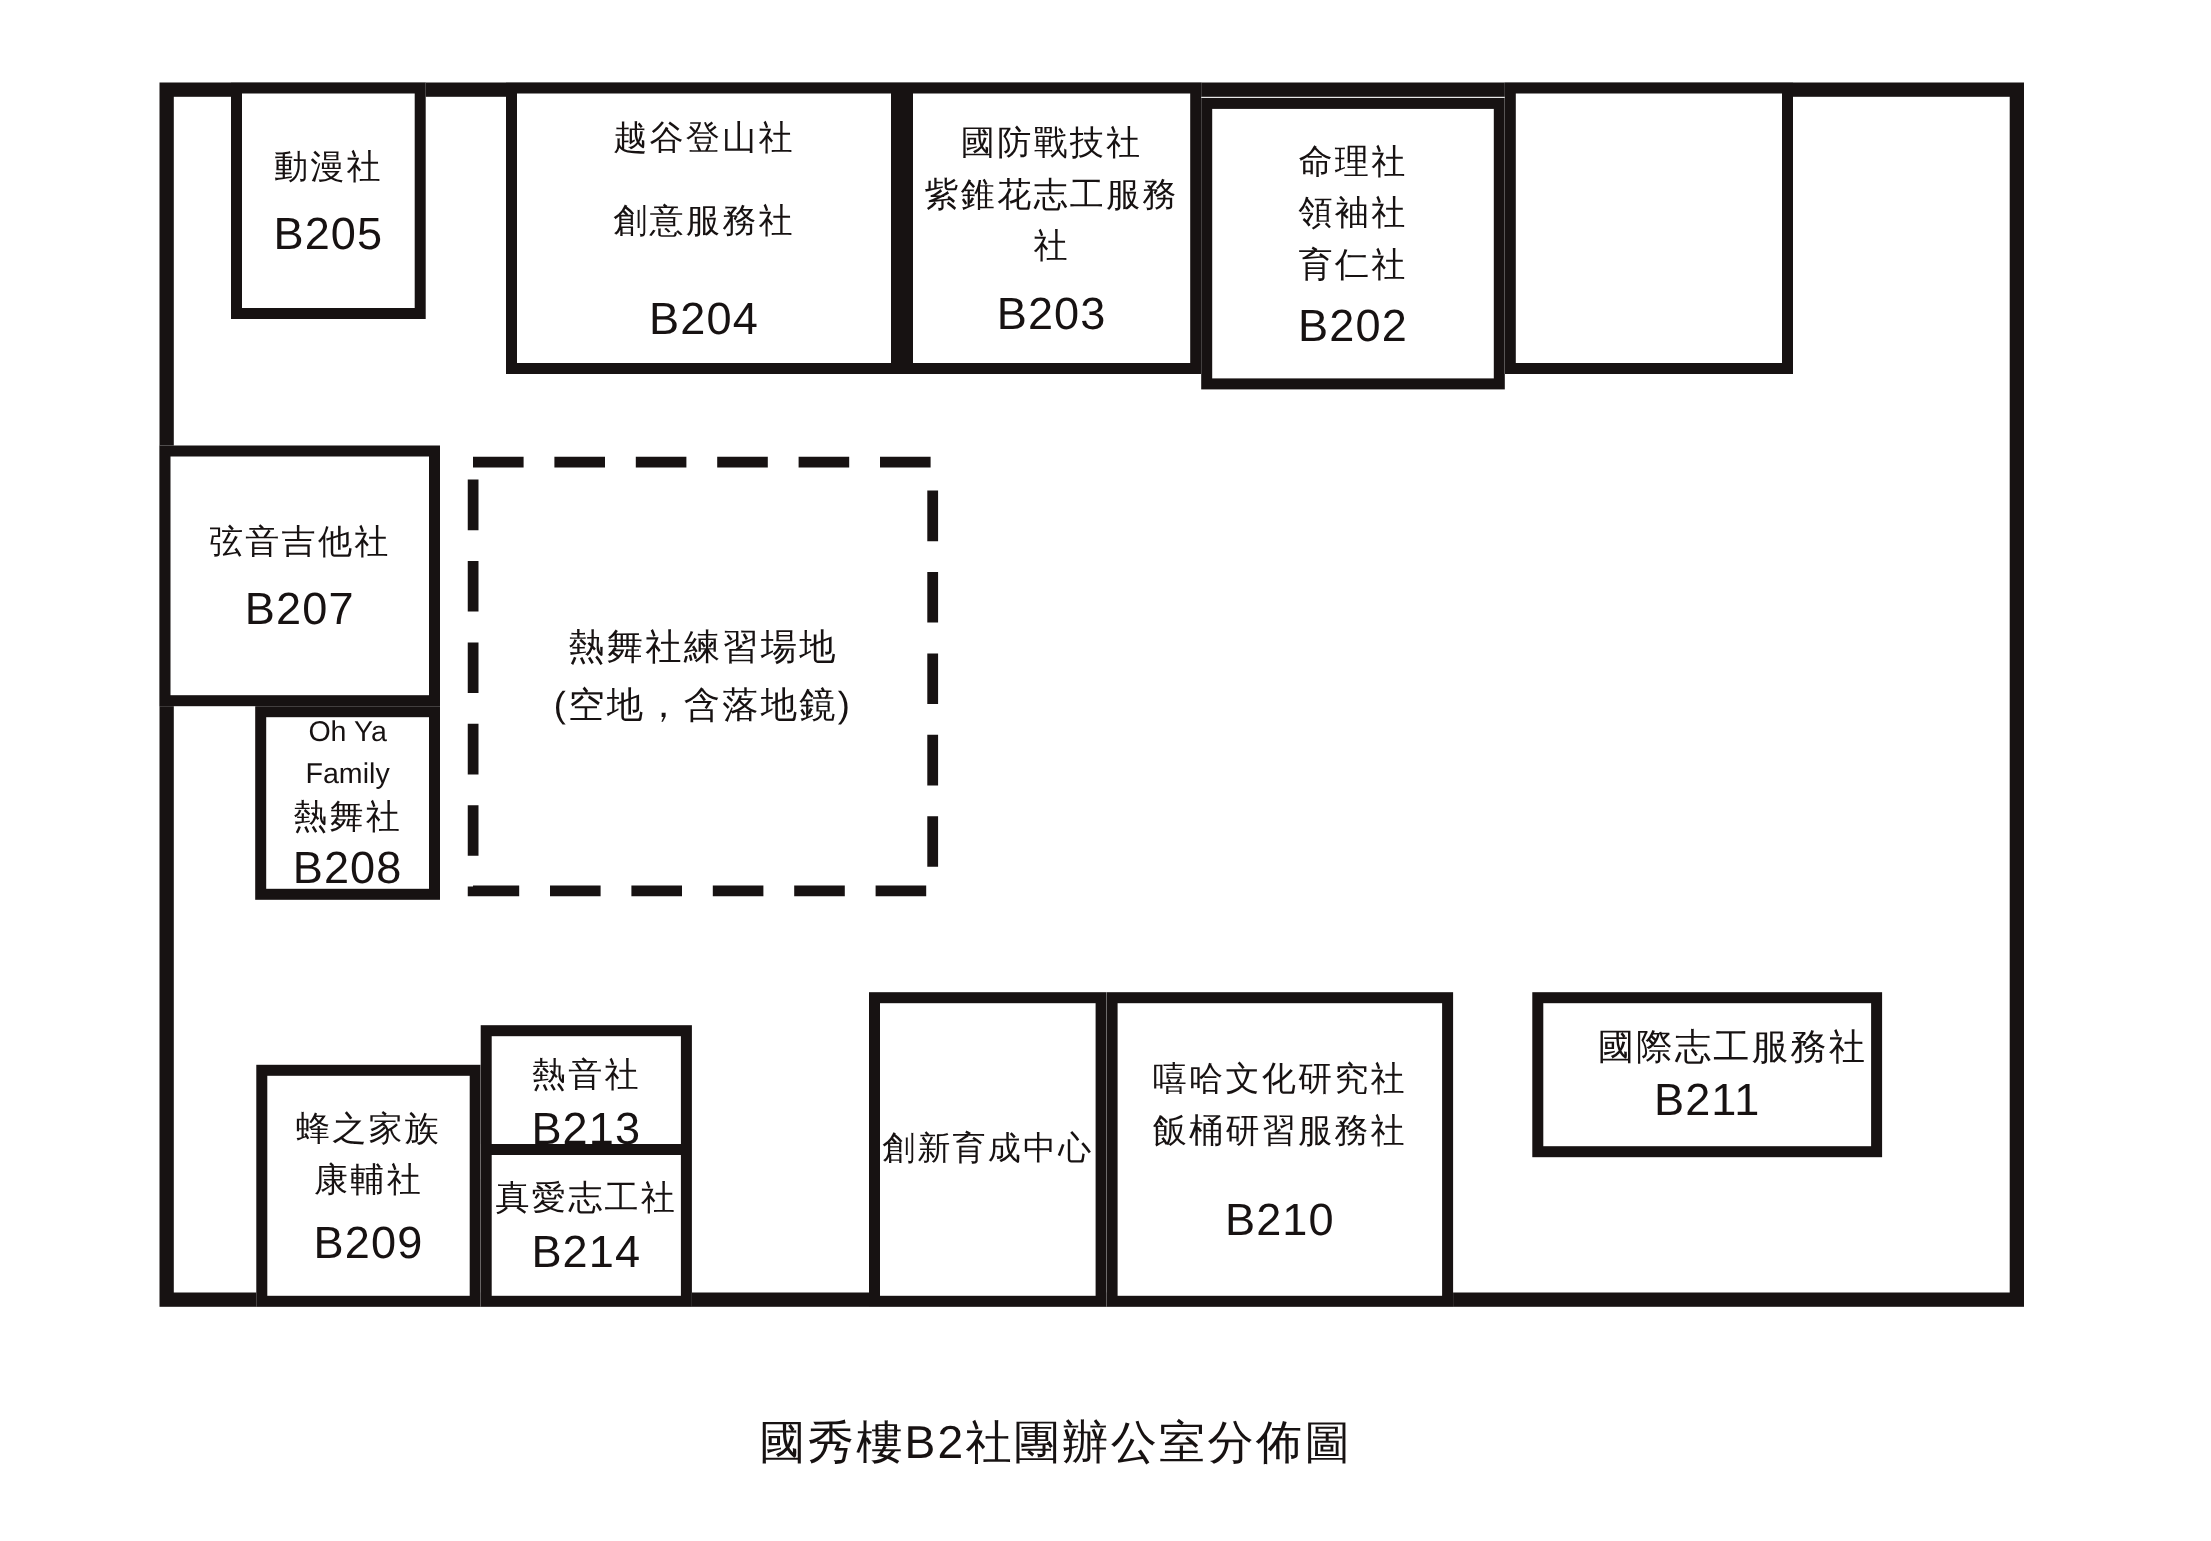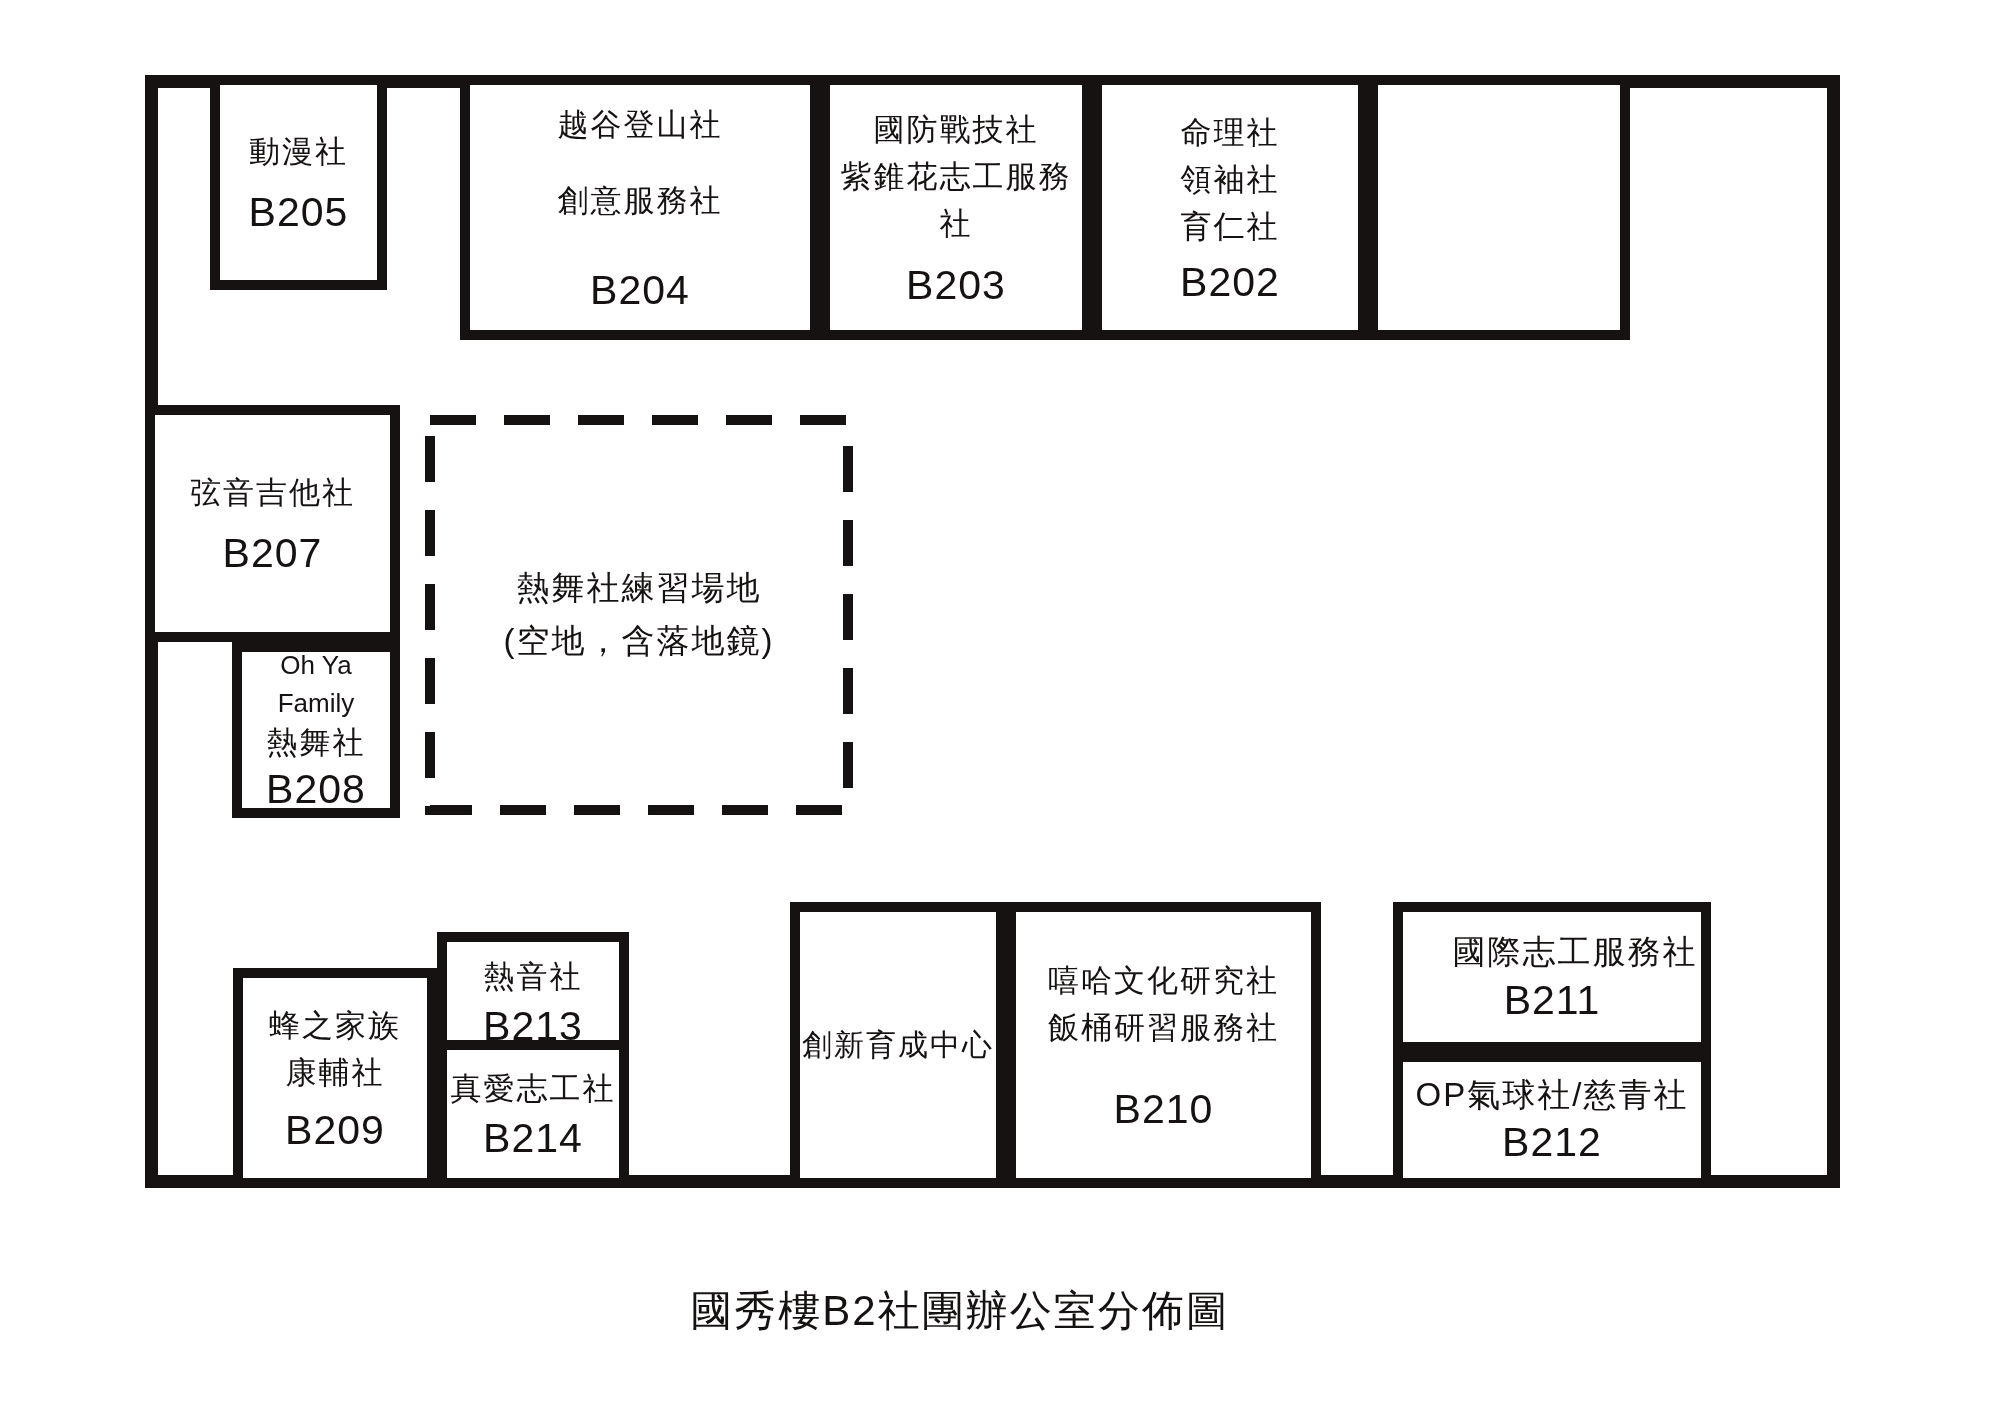--- a/index.html
+++ b/index.html
@@ -35,21 +35,21 @@
     justify-content:center;
     text-align:center;
   }
   .nm{display:block;font-size:31px;line-height:1.52;letter-spacing:2px;}
   .nm-sm{display:block;font-size:26px;line-height:1.45;letter-spacing:0;}
   .rid{display:block;font-size:41px;line-height:1.15;letter-spacing:1px;margin-top:14px;}
 
   .r-b205{left:210px;top:75px;width:177px;height:215px;}
   .r-b204{left:460px;top:75px;width:360px;height:265px;gap:29px;}
   .r-b203{left:820px;top:75px;width:272px;height:265px;}
-  .r-b202{left:1092px;top:75px;width:276px;height:265px;text-align:center;}
+  .r-b202{left:1092px;top:89px;width:276px;height:265px;text-align:center;}
   .r-b202 .rid{margin-top:8px;}
   .r-empty{left:1368px;top:75px;width:262px;height:265px;}
 
   .r-b207{left:145px;top:405px;width:255px;height:237px;}
   .r-b208{left:232px;top:642px;width:168px;height:176px;}
   .r-b208 .nm{line-height:1.35;}
   .r-b208 .rid{margin-top:2px;}
 
   .dance-outline{position:absolute;left:425px;top:415px;width:428px;height:400px;}
   .r-dance{
@@ -161,20 +161,16 @@
     <span class="nm">嘻哈文化研究社</span>
     <span class="nm">飯桶研習服務社</span>
     <span class="rid">B210</span>
   </div>
 
   <div class="room r-b211">
     <span class="nm">國際志工服務社</span>
     <span class="rid">B211</span>
   </div>
 
-  <div class="room r-b212">
-    <span class="nm">OP氣球社/慈青社</span>
-    <span class="rid">B212</span>
-  </div>
 
   <div class="title">國秀樓B2社團辦公室分佈圖</div>
 
 </div>
 
 </body></html>

